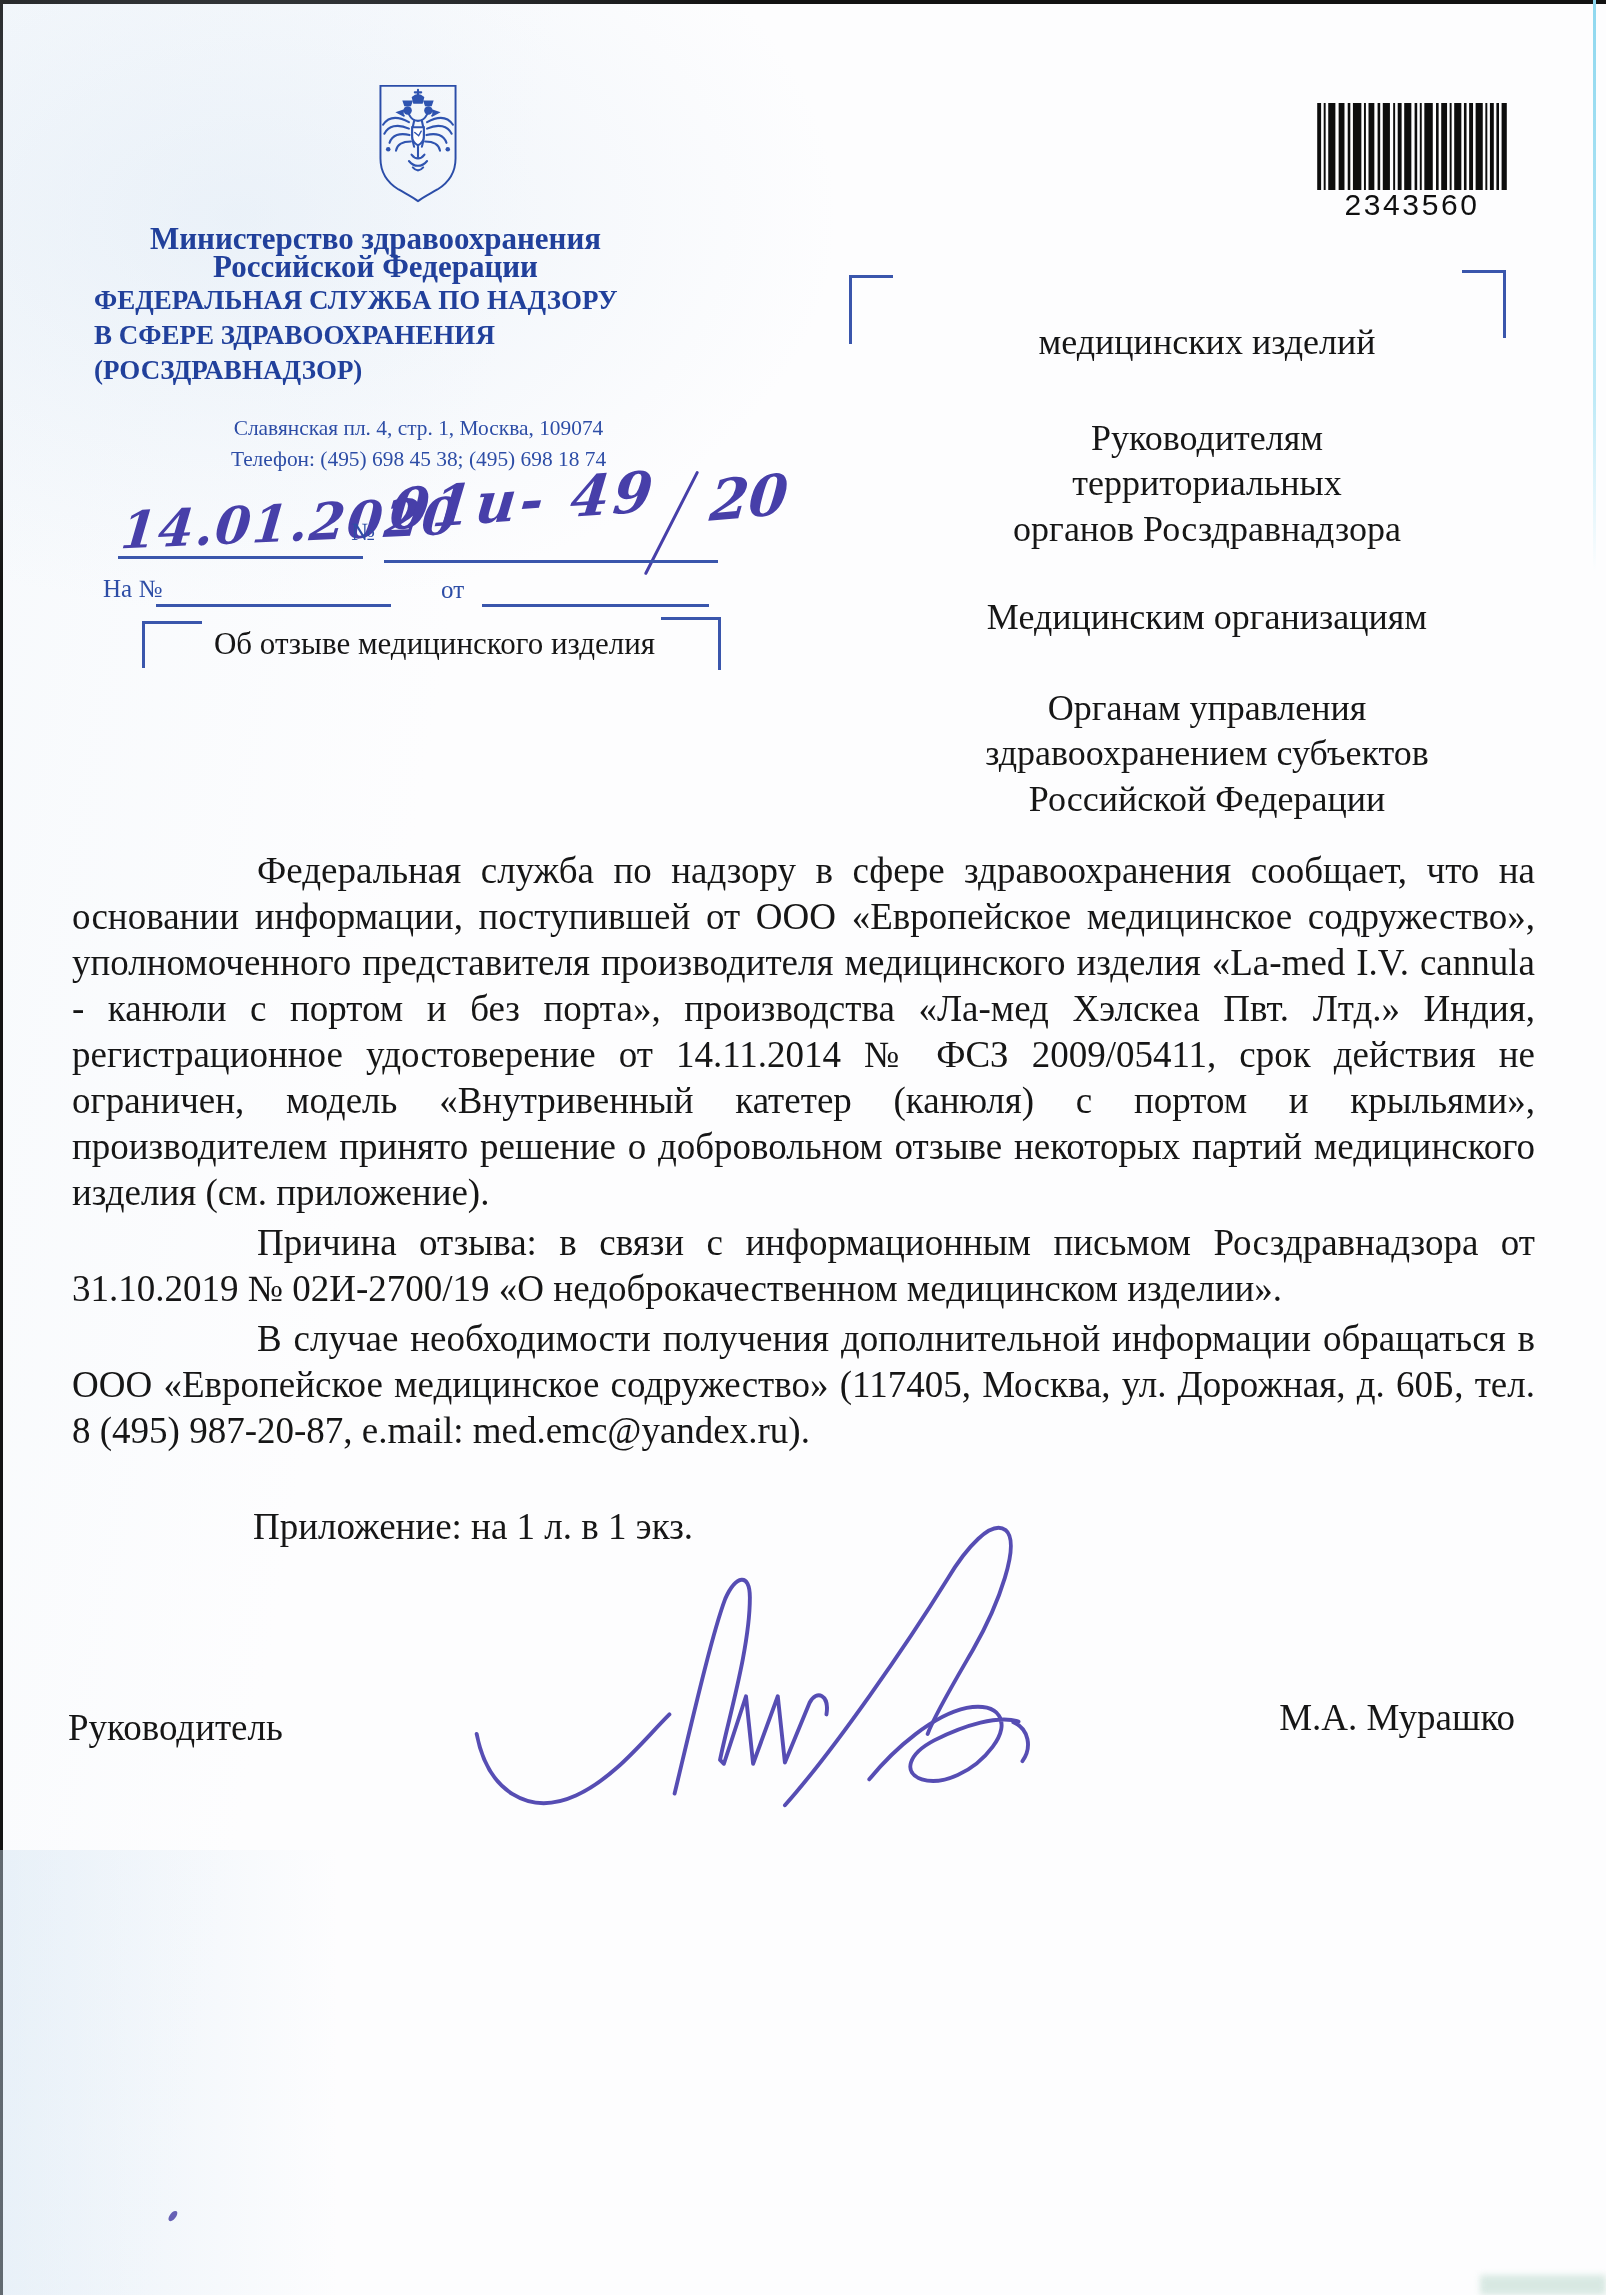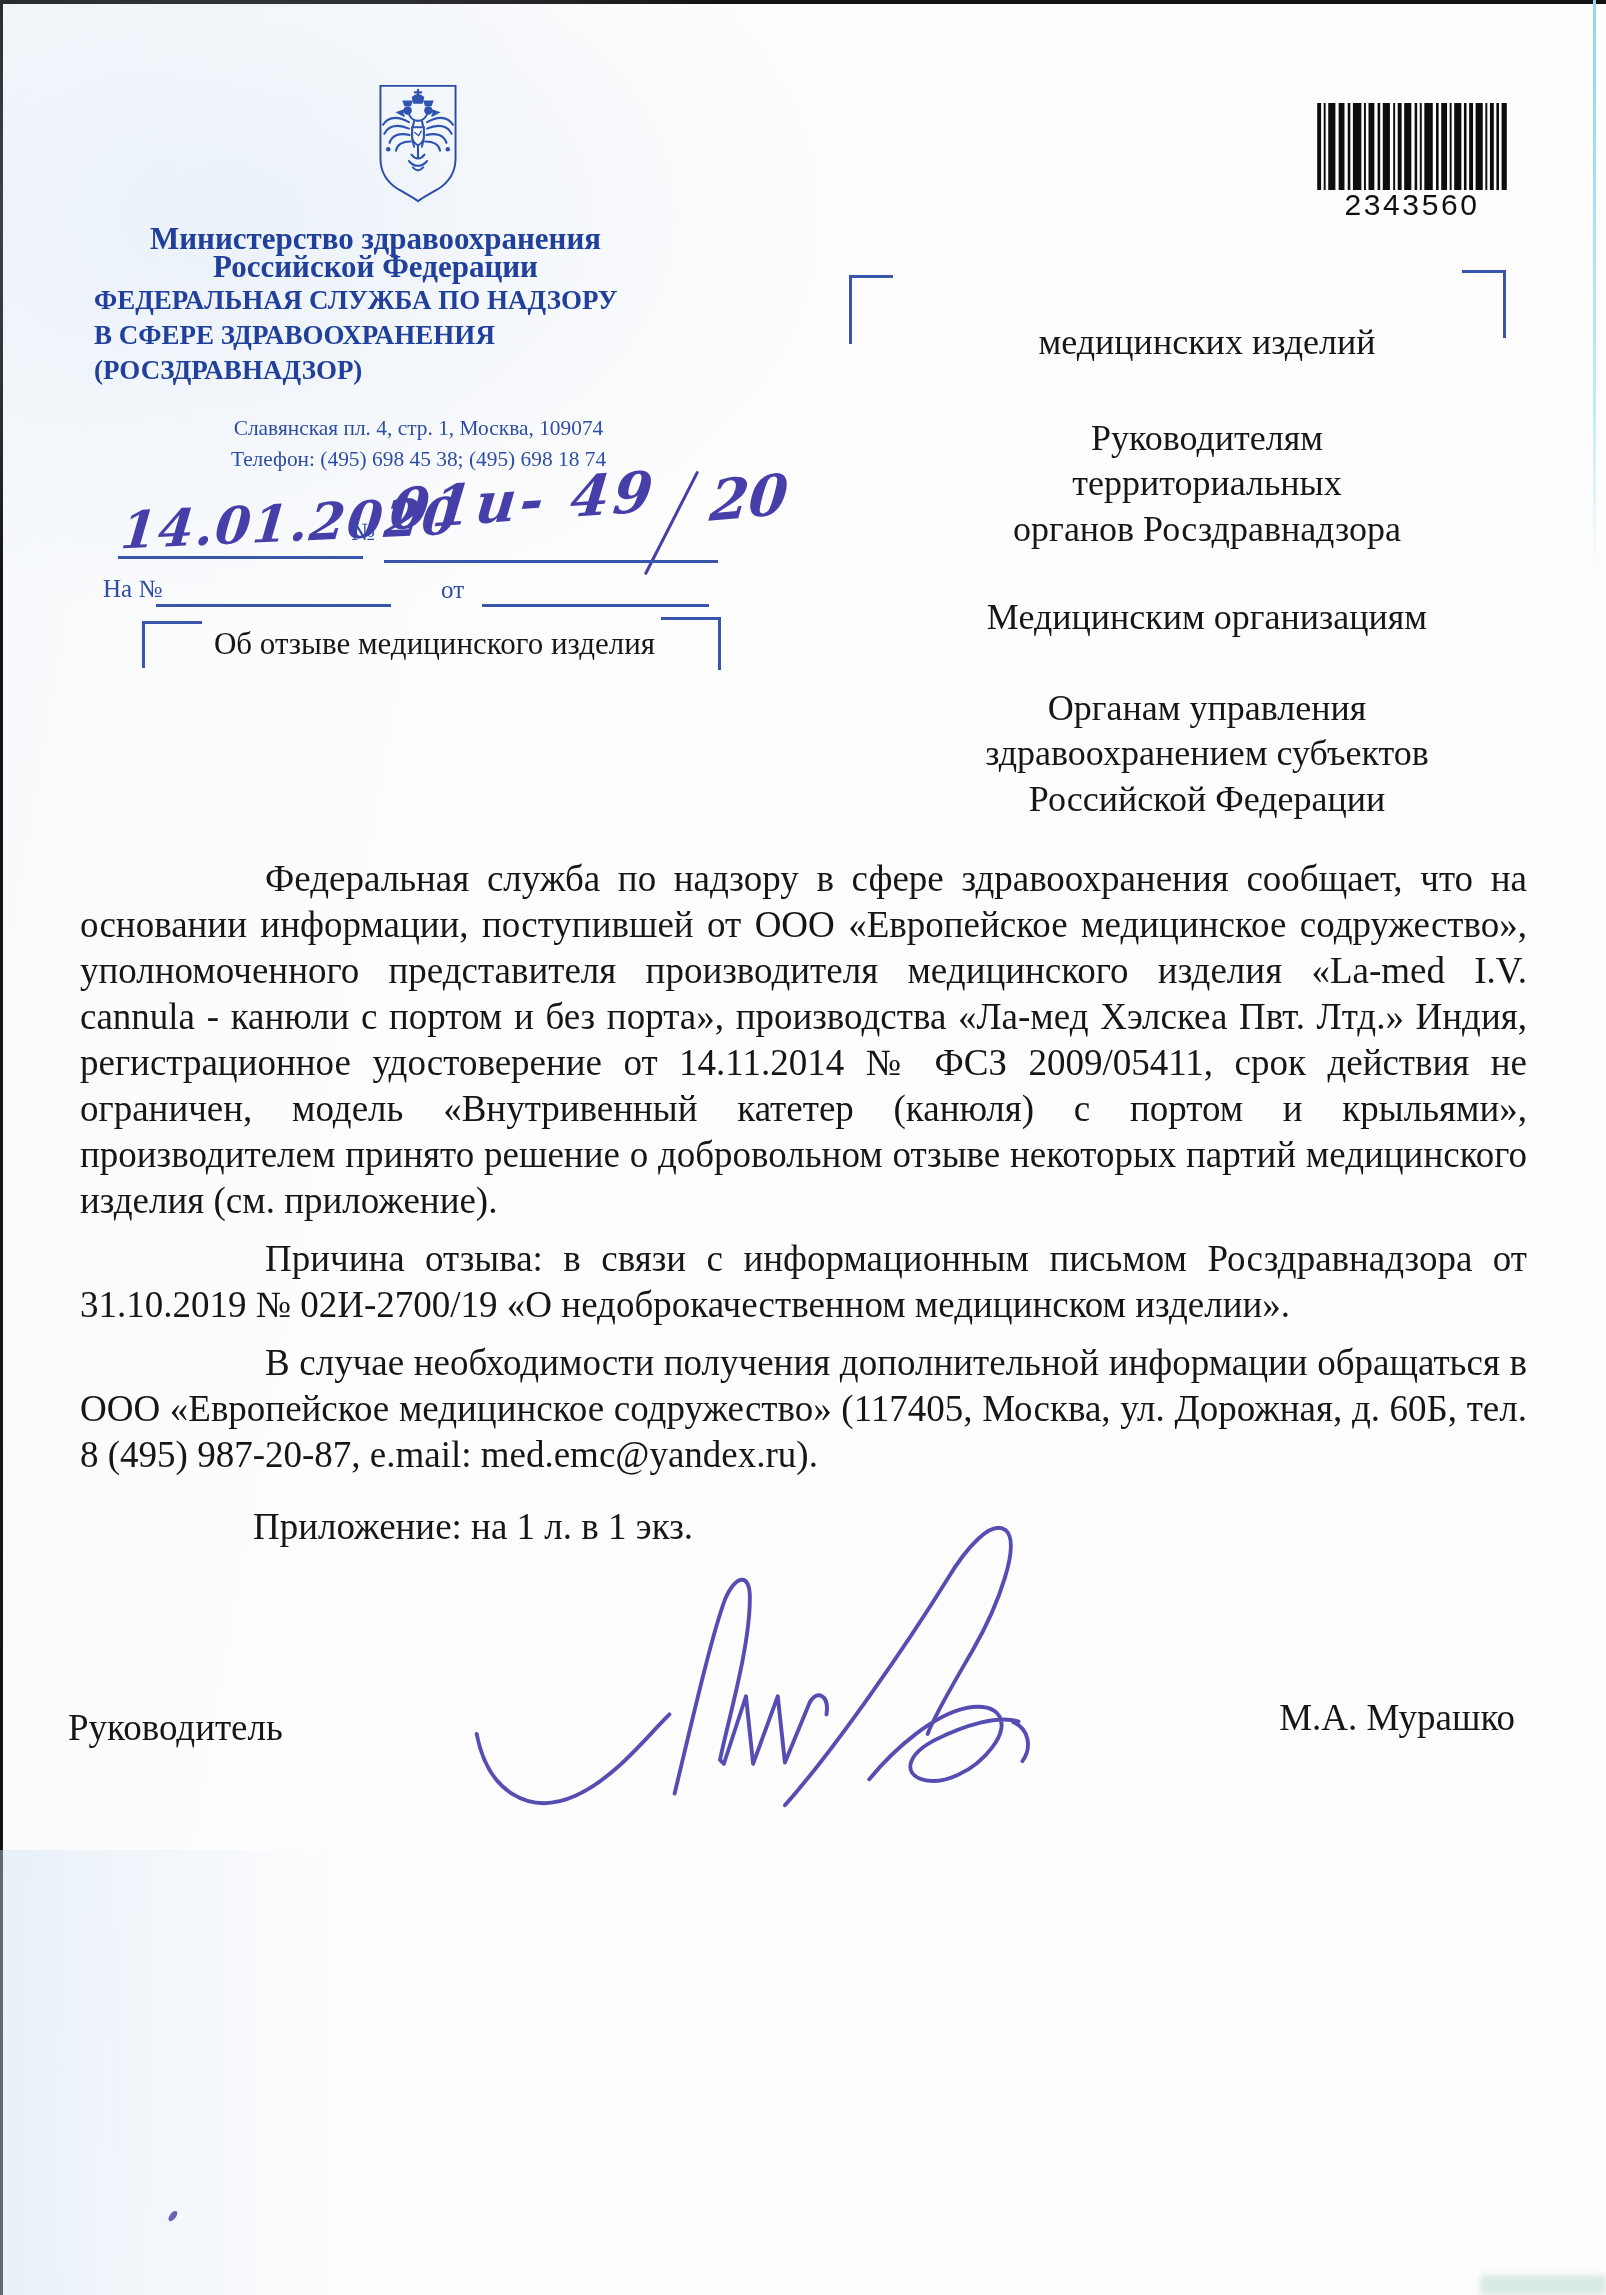--- a/index.html
+++ b/index.html
@@ -66,21 +66,21 @@
 
   
   .recip{left:902px;width:610px;text-align:center;font-size:36px;color:var(--body-black);white-space:nowrap;}
   .r1a{top:276px;} .r1b{top:321px;}
   .r2a{top:417px;} .r2b{top:462px;} .r2c{top:508px;}
   .r3a{top:596px;}
   .r4a{top:687px;} .r4b{top:732px;} .r4c{top:778px;}
 
   
   .body-block{left:68px;top:844px;width:1471px;font-size:37px;line-height:46px;color:var(--body-black);text-align:justify;}
-  .body-block p{margin:12px;text-indent:185px;}
+  .body-block p{margin:4px;text-indent:185px;}
   .attachment{left:68px;top:1505px;width:1471px;font-size:37px;color:var(--body-black);text-indent:185px;}
 
   
   .position{left:68px;top:1706px;font-size:37px;color:var(--body-black);}
   .signer{right:91px;top:1696px;font-size:37px;color:var(--body-black);}
   .signature-svg{left:415px;top:1500px;}
 </style>
 </head>
 <body>
 

